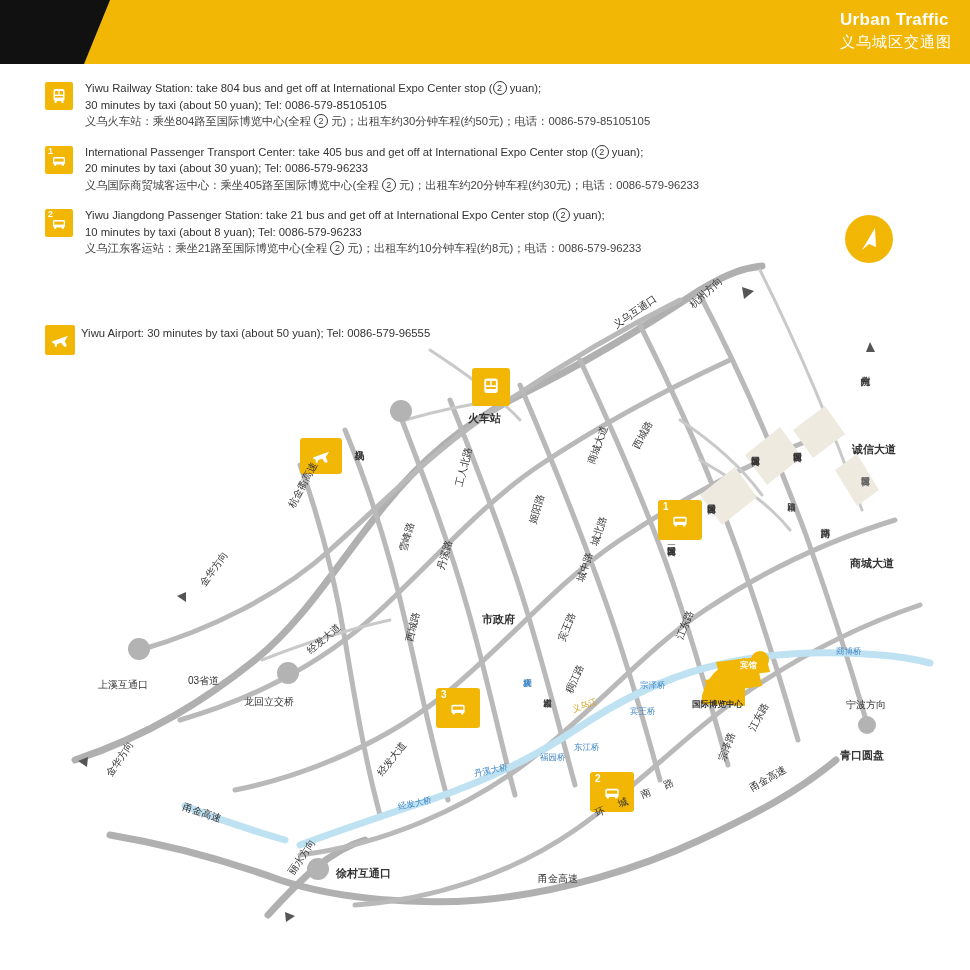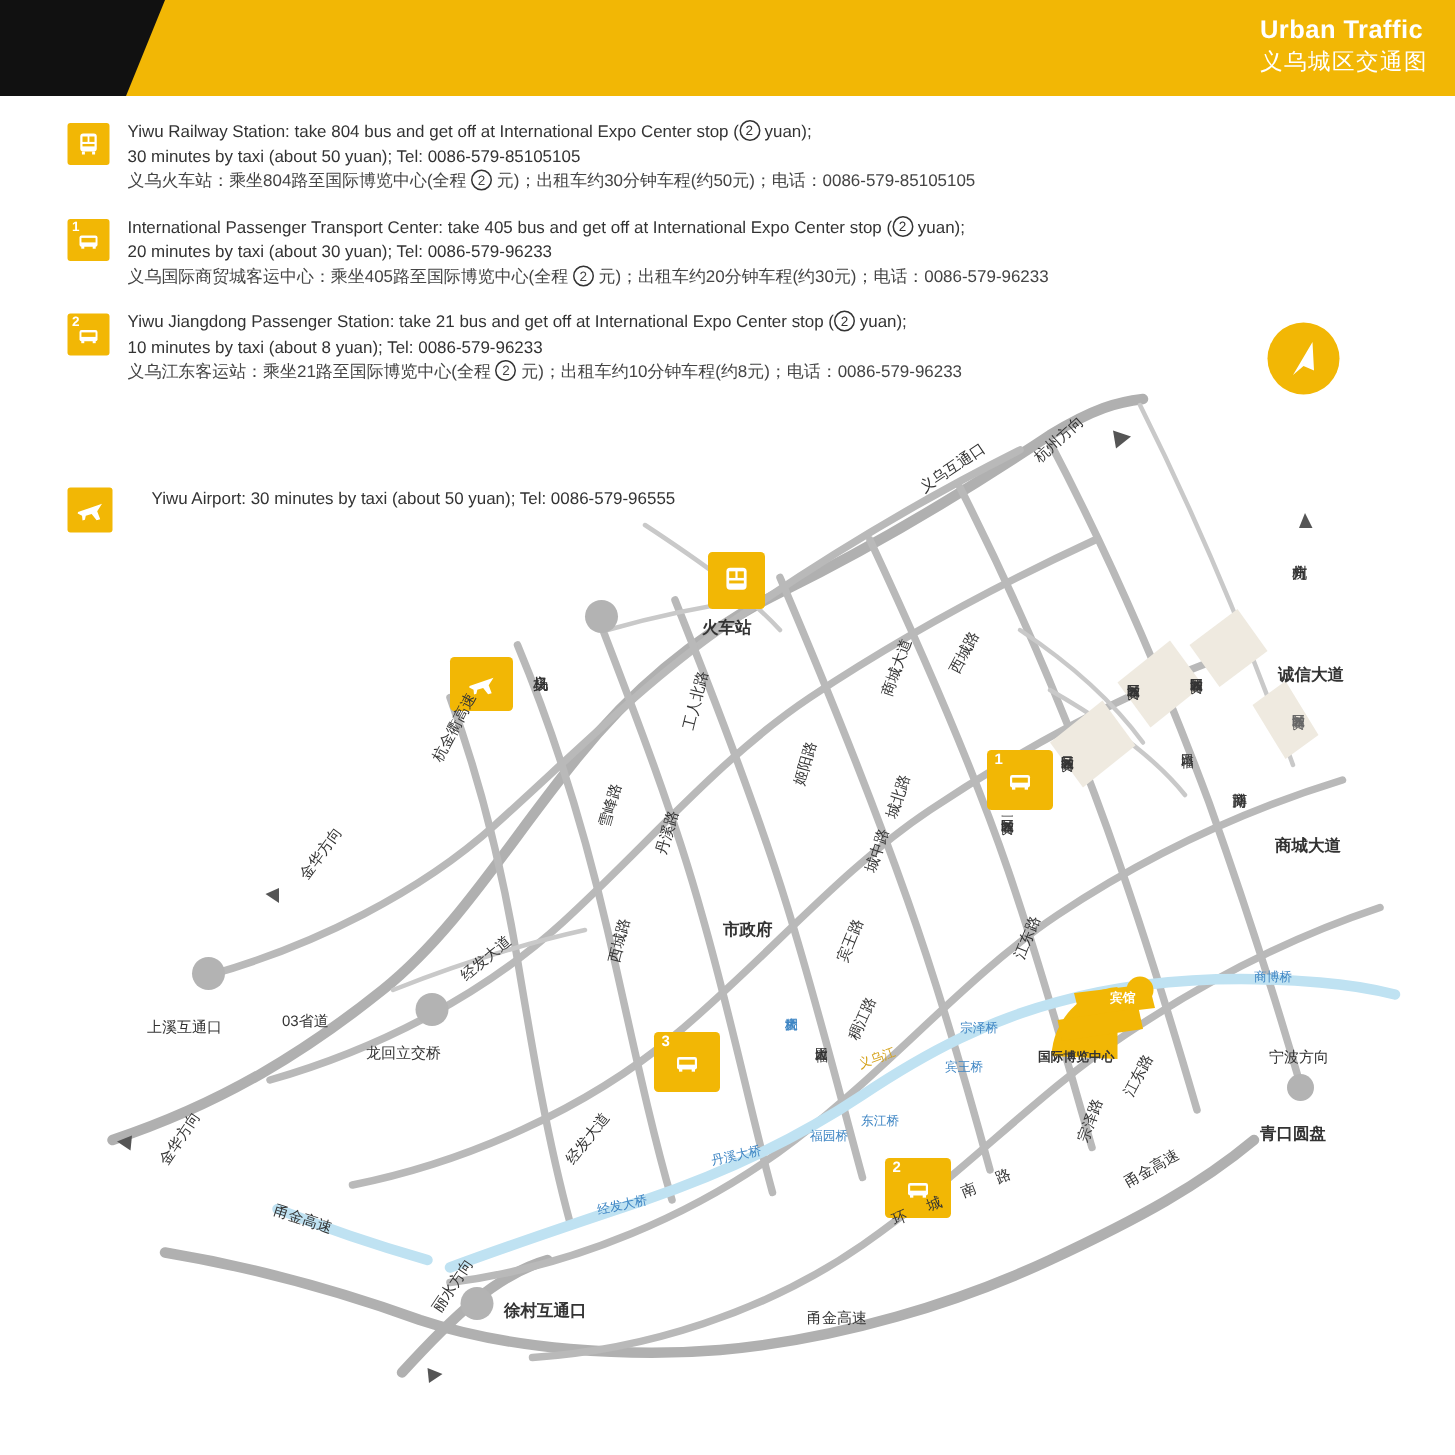--- a/index.html
+++ b/index.html
@@ -48,21 +48,21 @@
     position:absolute;left:3px;top:0px;font-size:9px;color:#ffffff;font-weight:bold;
   }
   .legend-text{font-size:11.3px;line-height:16.5px;color:#333;}
   .legend-text .cn{color:#444;}
   .legend-text .circled{
     display:inline-block;width:12px;height:12px;line-height:12px;text-align:center;
     border:1px solid #333;border-radius:50%;font-size:9px;vertical-align:1px;
   }
 
   .airport-block{
-    position:absolute;left:45px;top:325px;width:600px;padding-left:56px;
+    position:absolute;left:45px;top:325px;width:600px;padding-left:36px;
   }
   .airport-block .legend-icon{position:absolute;left:0;top:0;width:30px;height:30px;}
 
   
   .compass{
     position:absolute;left:845px;top:215px;width:48px;height:48px;border-radius:50%;
     background:#f2b705;
   }
   .compass .needle{
     position:absolute;left:0;top:0;width:48px;height:48px;

